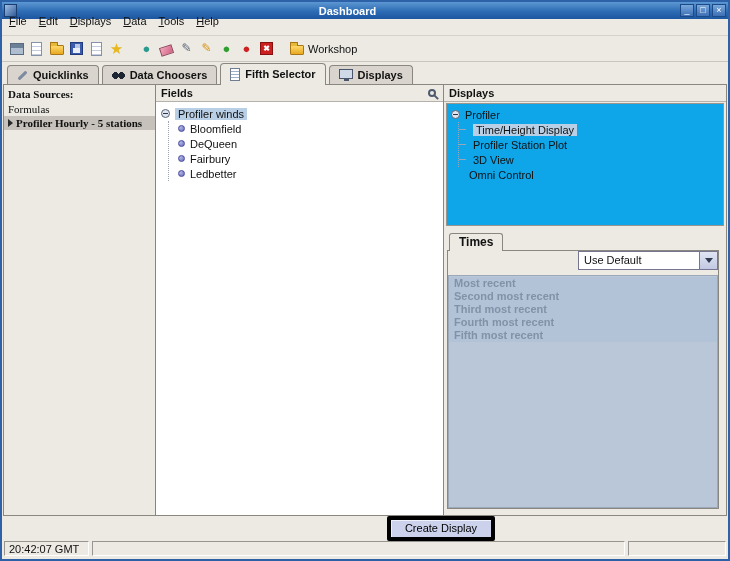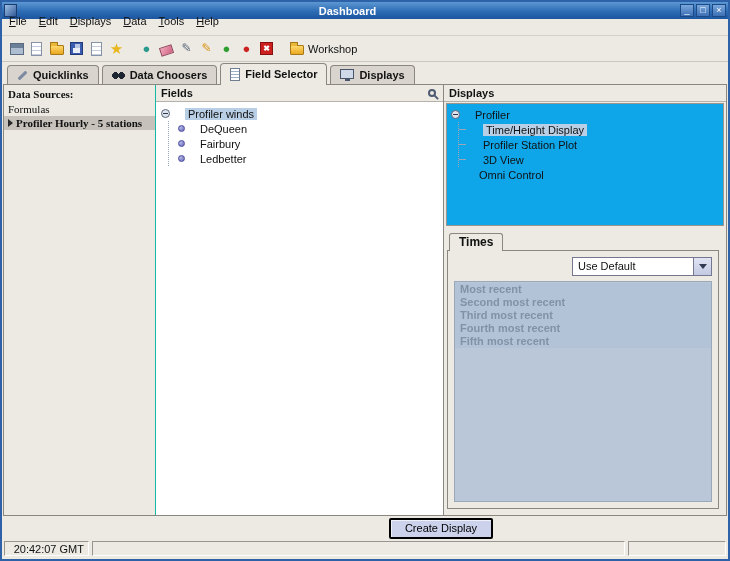--- a/index.html
+++ b/index.html
@@ -81,59 +81,59 @@
               border-bottom:4px solid transparent; flex:0 0 auto; }
 
   .mid { flex:1 1 auto; min-width:0; display:flex; flex-direction:column; border-right:1px solid #8a8781; background:#fff; }
   .panel-header { background:#eceae3; border-bottom:1px solid #b6b2ab; padding:2px 5px; font-weight:bold;
                   display:flex; align-items:center; height:17px; flex:0 0 17px; }
   .mag { margin-left:auto; width:8px; height:8px; border:2px solid #4e5a70; border-radius:50%; position:relative; margin-right:2px; }
   .mag::after { content:""; position:absolute; width:6px; height:2px; background:#4e5a70;
                 transform:rotate(45deg); right:-5px; bottom:-3px; }
 
   .tree { padding:4px 5px; }
-  .trow { display:flex; align-items:center; gap:15px; height:15px; white-space:nowrap; }
+  .trow { display:flex; align-items:center; gap:5px; height:15px; white-space:nowrap; }
   .handle { width:9px; height:9px; flex:0 0 9px; border:1px solid #5a6578; border-radius:50%;
             background:#dfe5ef; position:relative; }
   .handle::after { content:""; position:absolute; left:1px; right:1px; top:3px; height:1px; background:#2c3648; }
   .leafdot { width:7px; height:7px; flex:0 0 7px; border-radius:50%; border:1px solid #4a4aa0;
              background:radial-gradient(circle at 30% 30%,#b0b6e4,#6868b8); }
   .sel { background:#b8cfe5; padding:0 3px; }
   .kids { margin-left:7px; border-left:1px dotted #9aa6b8; }
   .kids .trow { padding-left:9px; }
   .stub { width:7px; height:1px; background:#9aa6b8; flex:0 0 7px; margin-left:-9px; margin-right:2px; }
   .indent13 { width:13px; flex:0 0 13px; }
 
   .right { width:282px; flex:0 0 282px; display:flex; flex-direction:column; min-height:0; }
   .disp-box { background:#0ea5e9; border:1px solid #98948e; margin:1px 2px 0 2px; height:123px; flex:0 0 123px;
               padding:3px 4px; overflow:hidden; }
 
   .times-wrap { flex:1 1 auto; min-height:0; display:flex; flex-direction:column; margin:7px 7px 6px 3px; }
   .times-tab { width:fit-content; margin-left:2px; padding:1px 9px 2px; font-weight:bold; font-size:12px;
                border:1px solid #8a8781; border-bottom:none; border-radius:3px 3px 0 0;
                background:#eceae3; position:relative; z-index:1; }
-  .times-box { flex:1 1 auto; min-height:0; border:1px solid #8a8781; margin-top:-1px; padding:6px;
+  .times-box { flex:1 1 auto; min-height:0; border:1px solid #8a8781; margin-top:-1px; 
                display:flex; flex-direction:column; background:#eceae3; }
   .combo-row { display:flex; justify-content:flex-end; margin-bottom:5px; }
   .combo { display:flex; width:140px; height:19px; border:1px solid #767690; background:#fff; }
   .combo-text { flex:1; padding:2px 5px; overflow:hidden; }
   .combo-btn { width:18px; flex:0 0 18px; border-left:1px solid #767690; display:flex; align-items:center;
                justify-content:center; background:linear-gradient(180deg,#e0e4f3,#c2c9e2); }
   .combo-arrow { width:0; height:0; border-left:4px solid transparent; border-right:4px solid transparent;
                  border-top:5px solid #303a50; }
   .times-list { flex:1 1 auto; min-height:0; background:#b9c7d8; border:1px solid #9aa8ba; padding-top:1px; overflow:hidden; }
   .time-item { height:13px; line-height:13px; padding:0 5px; background:#b2c3d8; color:#8292a6;
                font-weight:bold; margin-bottom:0; }
 
   
   .btnrow { height:24px; flex:0 0 24px; display:flex; align-items:center; justify-content:center; padding-left:152px; }
-  .create-btn { background:#ccd2ec; border:2px solid #000000; border-radius:2px; padding:2px 14px 3px;
+  .create-btn { background:#ccd2ec; border:4px solid #000000; border-radius:2px; padding:2px 14px 3px;
                 font-family:inherit; font-size:11px; box-shadow:inset 1px 1px 0 #eef1fb; cursor:default; }
 
-  .statusbar { height:19px; flex:0 0 19px; display:flex; align-items:center; gap:3px; padding:0 2px 2px;text-align:right; }
+  .statusbar { height:19px; flex:0 0 19px; display:flex; align-items:center; gap:3px; padding:0 2px 2px; }
   .sfield { height:15px; line-height:14px; padding:0 4px; border:1px solid; border-color:#989590 #ffffff #ffffff #989590;
             overflow:hidden; white-space:nowrap; }
   .sf-clock { width:85px; flex:0 0 85px; }
   .sf-msg { flex:1 1 auto; }
   .sf-mem { width:98px; flex:0 0 98px; }
 </style>
 </head>
 <body>
 
 <div class="frame">
@@ -195,21 +195,21 @@
     <span class="tab">
       <span class="ti-quick"></span>
       <span>Quicklinks</span>
     </span>
     <span class="tab">
       <span class="ti-bino"></span>
       <span>Data Choosers</span>
     </span>
     <span class="tab selected">
       <span class="ti-page"></span>
-      <span>Field Selector</span>
+      <span>Fifth Selector</span>
     </span>
     <span class="tab">
       <span class="ti-mon"></span>
       <span>Displays</span>
     </span>
   </div>
 
   <div class="main">
 
     <div class="left">
@@ -225,20 +225,24 @@
       <div class="panel-header">
         <span>Fields</span>
         <span class="mag"></span>
       </div>
       <div class="tree">
         <div class="trow">
           <span class="handle"></span>
           <span class="sel">Profiler winds</span>
         </div>
         <div class="kids">
+          <div class="trow">
+            <span class="leafdot"></span>
+            <span>Bloomfield</span>
+          </div>
           <div class="trow">
             <span class="leafdot"></span>
             <span>DeQueen</span>
           </div>
           <div class="trow">
             <span class="leafdot"></span>
             <span>Fairbury</span>
           </div>
           <div class="trow">
             <span class="leafdot"></span>

